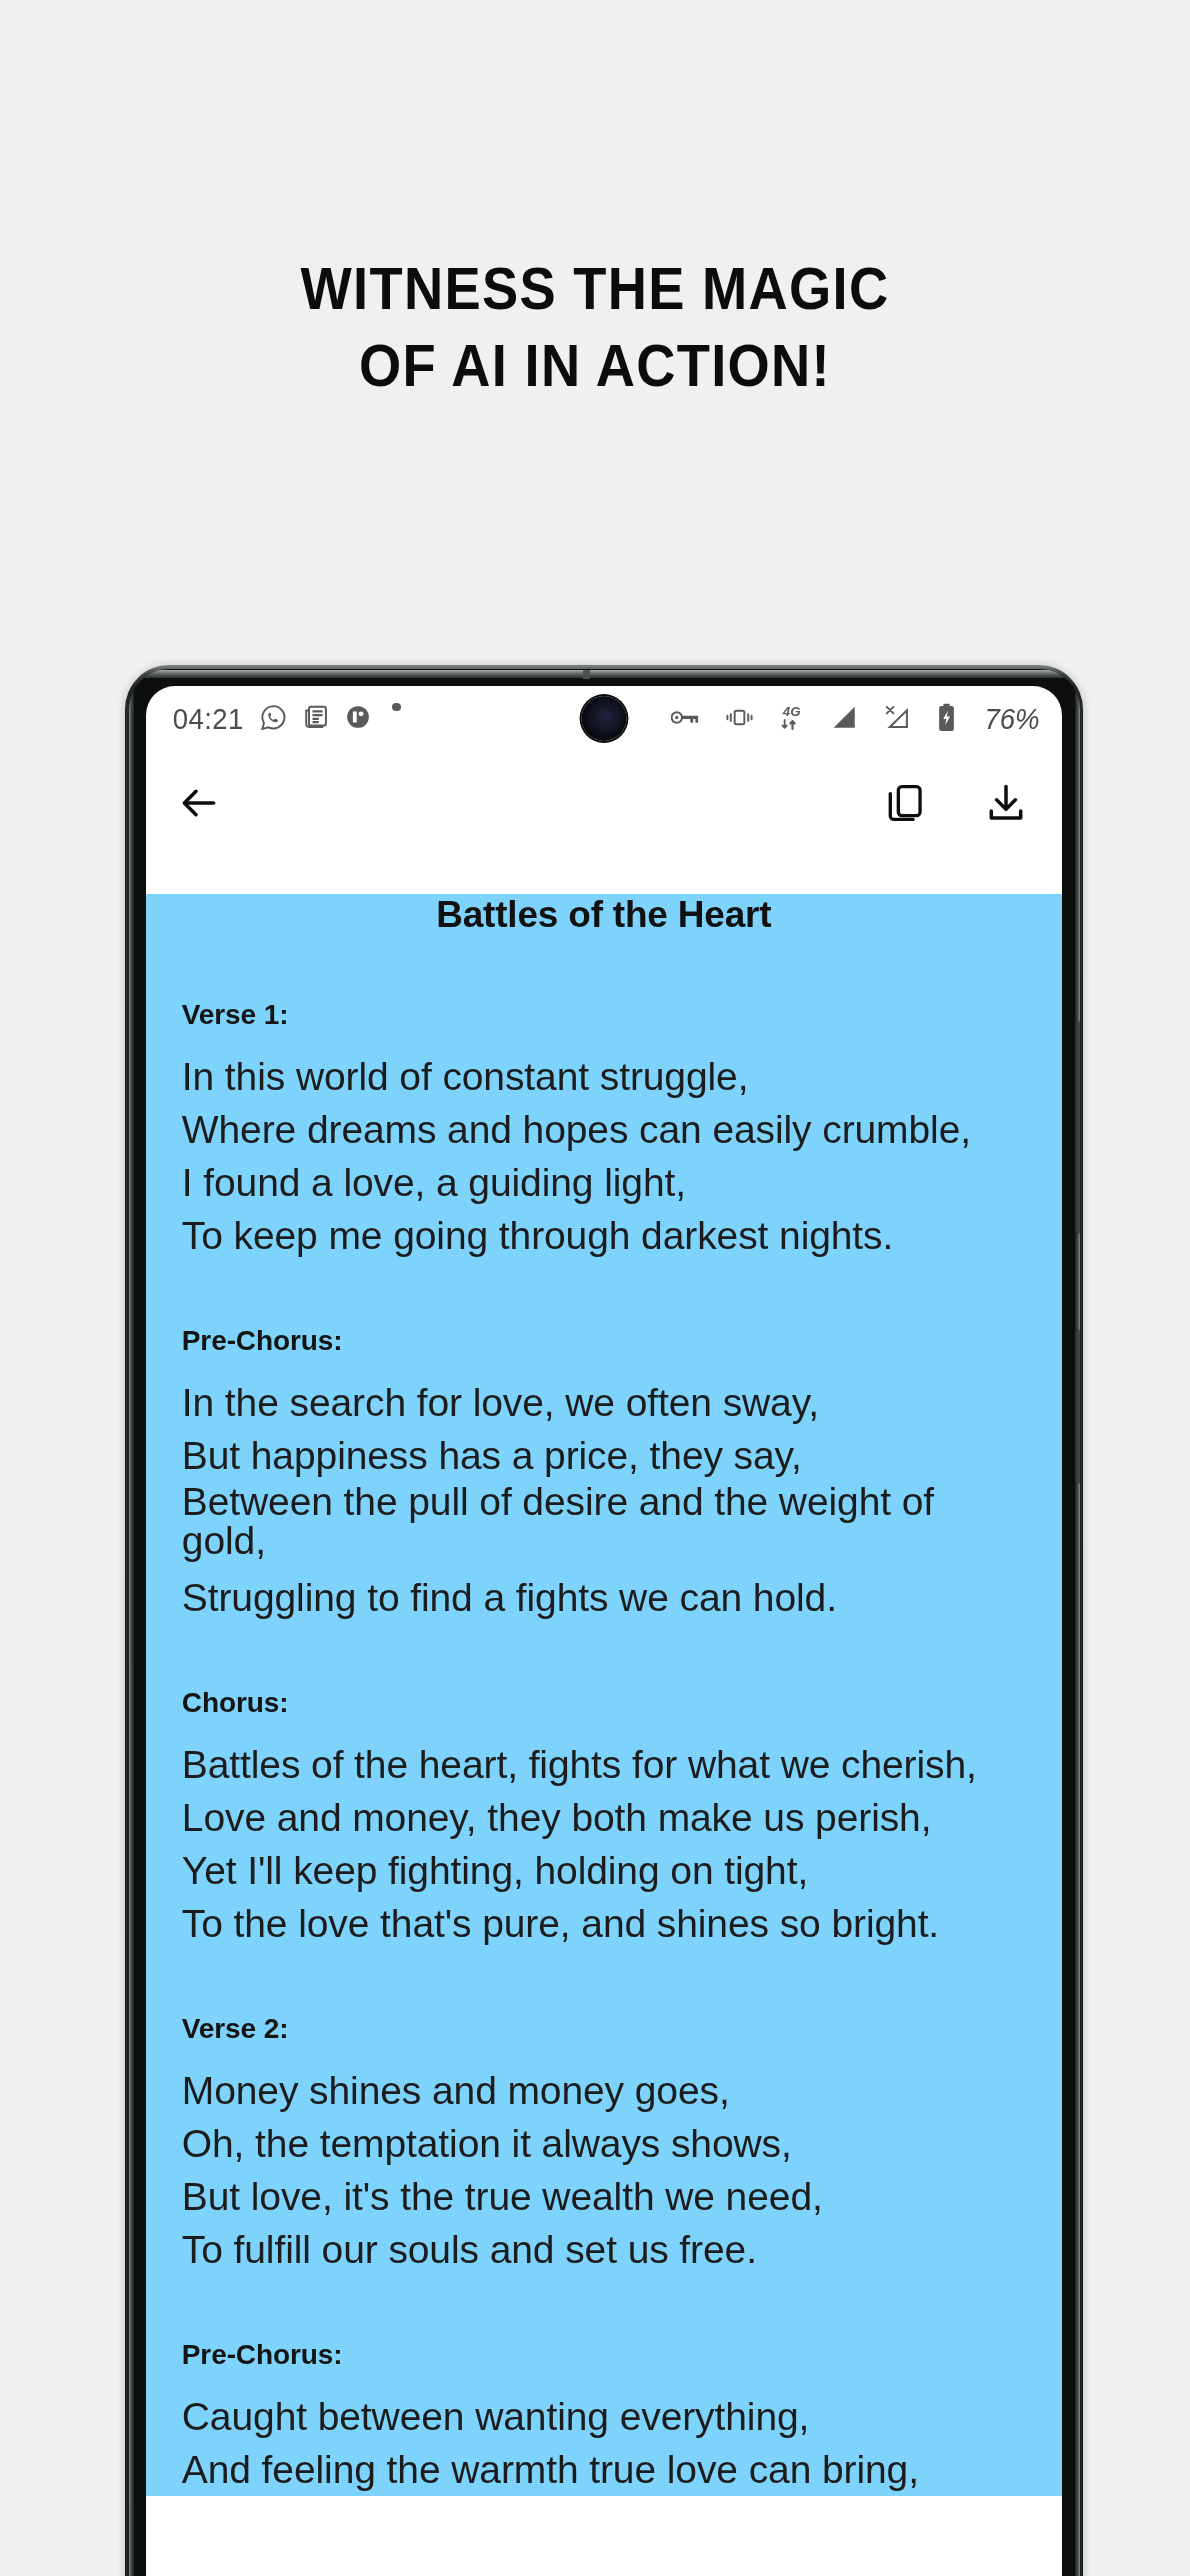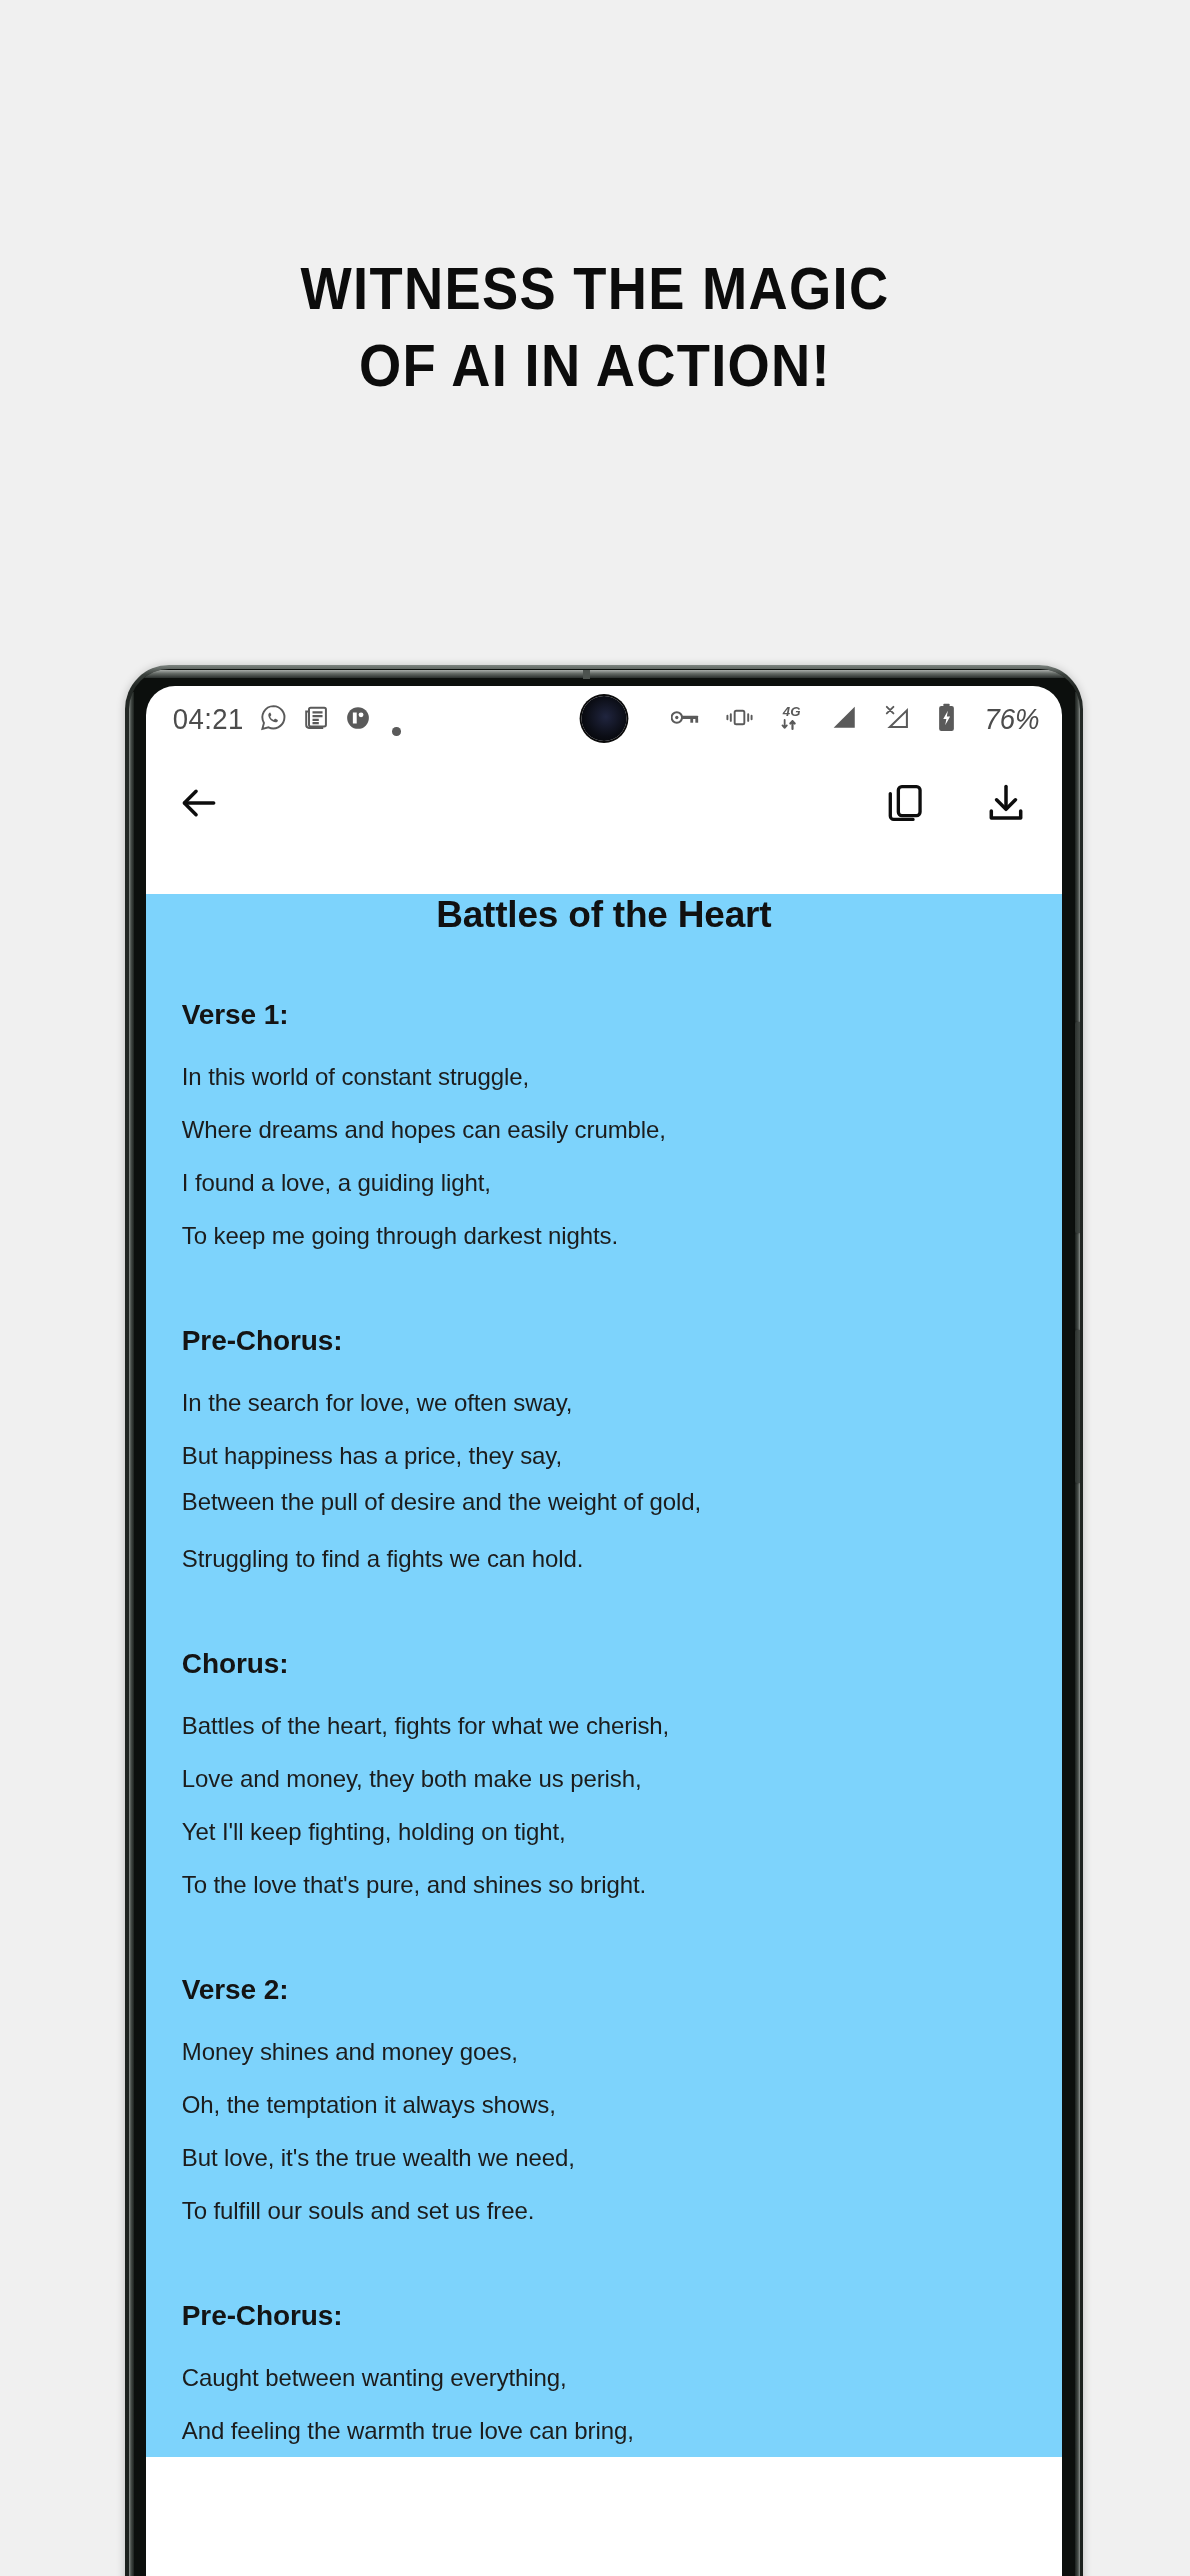--- a/index.html
+++ b/index.html
@@ -107,21 +107,21 @@
 
   
   .status-bar {
     position: relative;
     height: 67px;
     display: flex;
     align-items: center;
     padding: 0 21px 0 25px;
     color: #5a5a5a;
   }
-  .sb-left { display: flex; align-items: flex-end; gap: 14px; }
+  .sb-left { display: flex; align-items: flex-start; gap: 14px; }
   .sb-time {
     font-size: 29px;
     font-weight: 400;
     color: #4c4c4c;
     letter-spacing: 0.4px;
     transform: scaleX(0.95);
   }
   .sb-right {
     margin-left: auto;
     display: flex;
@@ -184,21 +184,21 @@
   .section { margin-top: 63px; }
   .section:first-of-type { margin-top: 81px; }
   .sec-head {
     font-size: 28px;
     font-weight: 700;
     color: #141414;
     margin-bottom: 19px;
     letter-spacing: -0.1px;
   }
   .sec-line {
-    font-size: 24px;
+    font-size: 39px;
     font-weight: 400;
     color: #1c1c1c;
     line-height: 53px;
     letter-spacing: -0.1px;
   }
   .sec-line.wrapped { line-height: 39px; margin-bottom: 11.5px; }
 </style>
 </head>
 <body>
 

